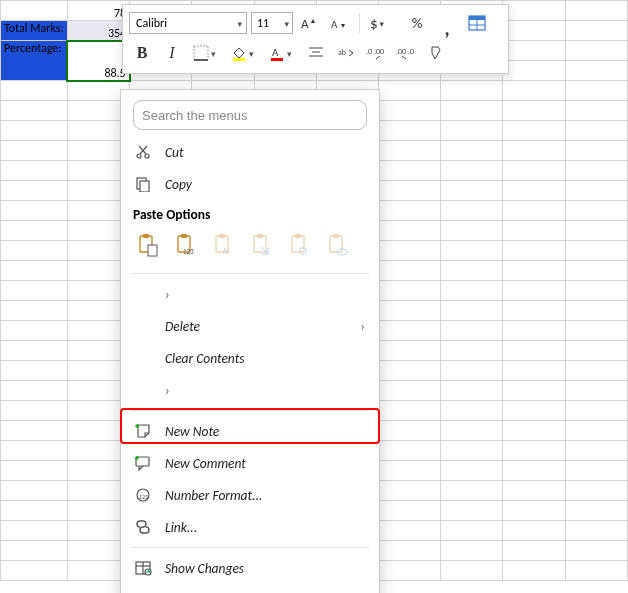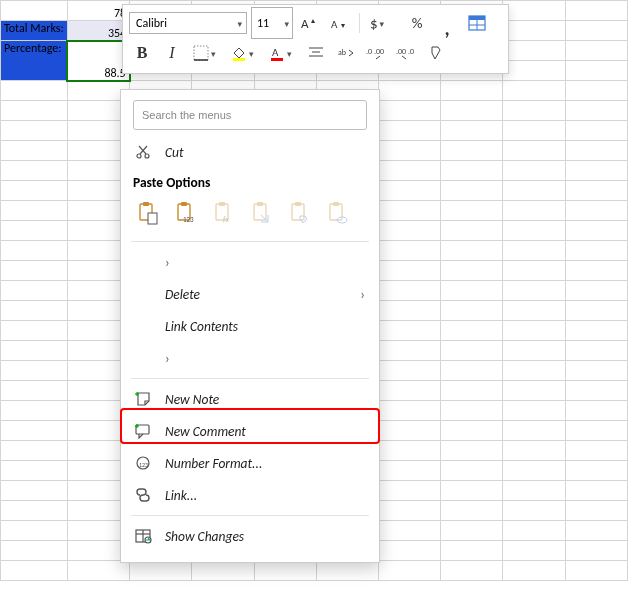--- a/index.html
+++ b/index.html
@@ -47,21 +47,21 @@
     padding: 3px 6px 5px 6px;
   }
   .mini-row { display: flex; align-items: center; gap: 4px; height: 30px; }
   .font-sel {
     display: flex; align-items: center; justify-content: space-between;
     border: 1px solid #b0b0b0; height: 22px; width: 118px;
     padding: 0 4px 0 6px; font-size: 12px; background:#fff;
   }
   .size-sel {
     display: flex; align-items: center; justify-content: space-between;
-    border: 1px solid #b0b0b0; height: 32px; width: 42px;
+    border: 1px solid #b0b0b0; height: 22px; width: 42px;
     padding: 0 3px 0 5px; font-size: 12px; background:#fff;
   }
   .chev { font-size: 9px; color:#555; }
   .tbtn {
     width: 26px; height: 24px; display:flex; align-items:center; justify-content:center;
     border-radius: 3px; color:#333;
   }
   .tbtn.split { width: 34px; justify-content: flex-start; padding-left:4px; gap:2px;}
   .tbtn svg { display:block; }
   .sep { width:1px; height:20px; background:#ddd; margin:0 2px;}
@@ -76,22 +76,22 @@
     position: absolute;
     top: 89px; left: 120px;
     width: 260px;
     background: #fff;
     border: 1px solid #ccc;
     box-shadow: 0 6px 16px rgba(0,0,0,.2);
     padding: 8px 0 10px 0;
   }
   .search-wrap { padding: 2px 12px 6px 12px; }
   .search {
-    width: 100%; height: 30px; border:1px solid #bfbfbf; border-radius:3px;
-    padding: 0 8px; font-size:11px; color:#000000; outline:none; background:#fff;
+    width: 100%; height: 30px; border:1px solid #bfbfbf; border-radius:9px;
+    padding: 0 8px; font-size:13px; color:#000000; outline:none; background:#fff;
   }
   .search::placeholder { color:#888; }
   .mi {
     display:flex; align-items:center; height:32px; padding:0 14px 0 12px;
     gap:12px; color:#222; position:relative;
   }
   .mi .lbl { flex:1; font-size:13.5px;font-style:italic; }
   .mi .ico { width:20px; height:20px; display:flex; align-items:center; justify-content:center; color:#444;}
   .mi .arr { font-size:14px; color:#666; }
   .mi.noicon { padding-left: 44px; }
@@ -568,20 +568,29 @@
     <span class="ico">
       <svg width="16" height="16" viewBox="0 0 16 16" stroke="#555" fill="none" stroke-width="1.2">
           <circle cx="4" cy="12" r="2"></circle>
           <circle cx="12" cy="12" r="2"></circle>
           <line x1="5" y1="10" x2="12" y2="2"></line>
           <line x1="11" y1="10" x2="4" y2="2"></line>
         </svg>
     </span>
     <span class="lbl">Cut</span>
   </div>
+  <div class="mi">
+    <span class="ico">
+      <svg width="16" height="16" viewBox="0 0 16 16" stroke="#555" fill="none" stroke-width="1.2">
+          <rect x="2" y="2" width="9" height="11"></rect>
+          <rect x="5" y="5" width="9" height="11" fill="#fff"></rect>
+        </svg>
+    </span>
+    <span class="lbl">Copy</span>
+  </div>
 
   <div class="hdr">Paste Options</div>
   <div class="paste-row">
     <div class="pbtn">
       <svg width="22" height="24" viewBox="0 0 22 24">
           <rect x="3" y="3" width="12" height="16" rx="1" fill="none" stroke="#c98b2c" stroke-width="1.4"></rect>
           <rect x="6" y="1" width="6" height="4" rx="1" fill="#c98b2c"></rect>
           <rect x="11" y="12" width="9" height="11" fill="#fff" stroke="#555"></rect>
         </svg>
     </div>
@@ -627,21 +636,21 @@
 
     <span class="arr">›</span>
   </div>
   <div class="mi noicon">
 
     <span class="lbl">Delete</span>
     <span class="arr">›</span>
   </div>
   <div class="mi noicon">
 
-    <span class="lbl">Link Contents</span>
+    <span class="lbl">Clear Contents</span>
   </div>
   <div class="mi noicon">
 
     <span class="arr">›</span>
   </div>
   <hr>
 
   <div class="mi">
     <span class="ico">
       <svg width="18" height="16" viewBox="0 0 18 16" stroke="#555" fill="none" stroke-width="1.2">

